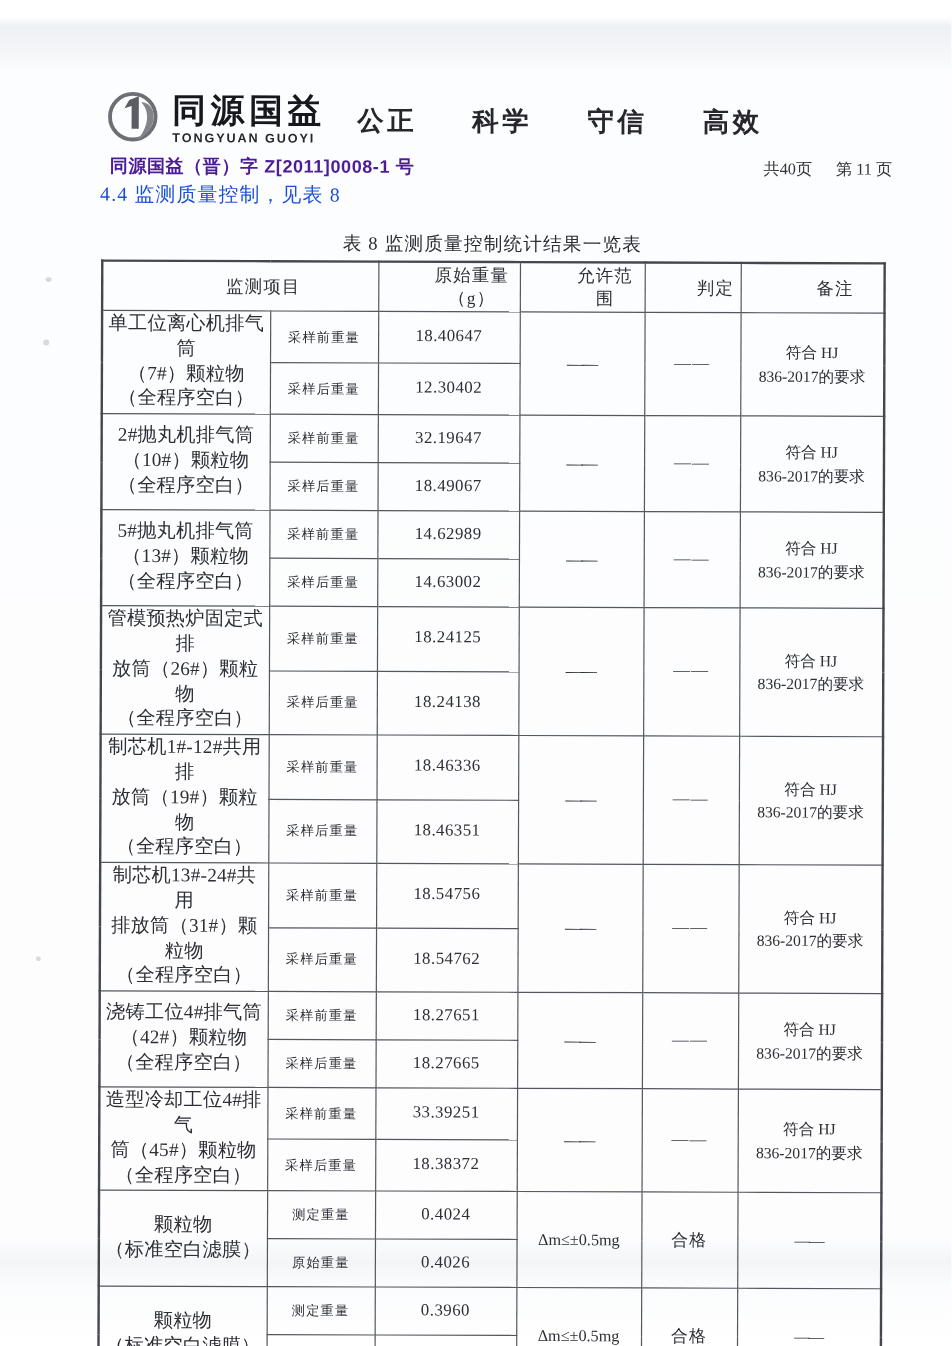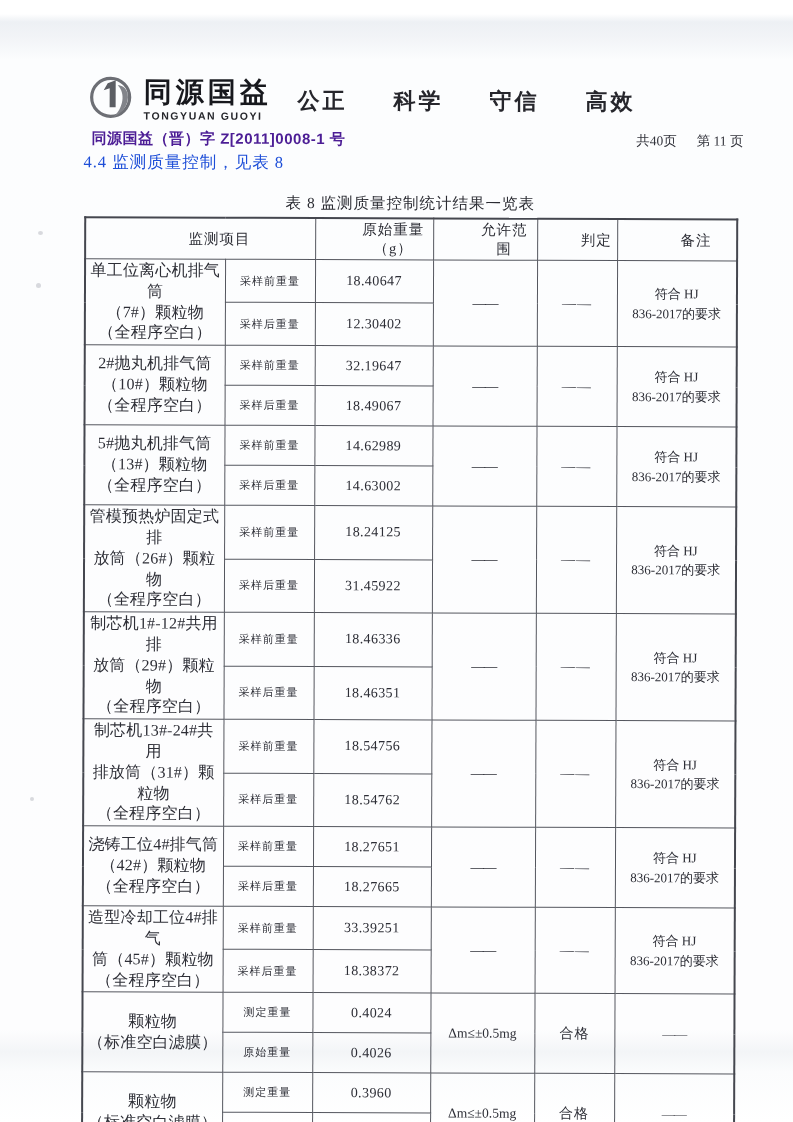--- a/index.html
+++ b/index.html
@@ -196,26 +196,26 @@
 （全程序空白）</td>
           <td class="label">采样前重量</td>
           <td class="value">18.24125</td>
           <td class="range dash" rowspan="2">——</td>
           <td class="judge dash" rowspan="2">——</td>
           <td class="remark" rowspan="2">符合 HJ
 836-2017的要求</td>
         </tr>
         <tr>
           <td class="label">采样后重量</td>
-          <td class="value">31.45922</td>
+          <td class="value">18.24138</td>
         </tr>
 
         <tr>
           <td class="project" rowspan="2">制芯机1#-12#共用排
-放筒（29#）颗粒物
+放筒（19#）颗粒物
 （全程序空白）</td>
           <td class="label">采样前重量</td>
           <td class="value">18.46336</td>
           <td class="range dash" rowspan="2">——</td>
           <td class="judge dash" rowspan="2">——</td>
           <td class="remark" rowspan="2">符合 HJ
 836-2017的要求</td>
         </tr>
         <tr>
           <td class="label">采样后重量</td>

